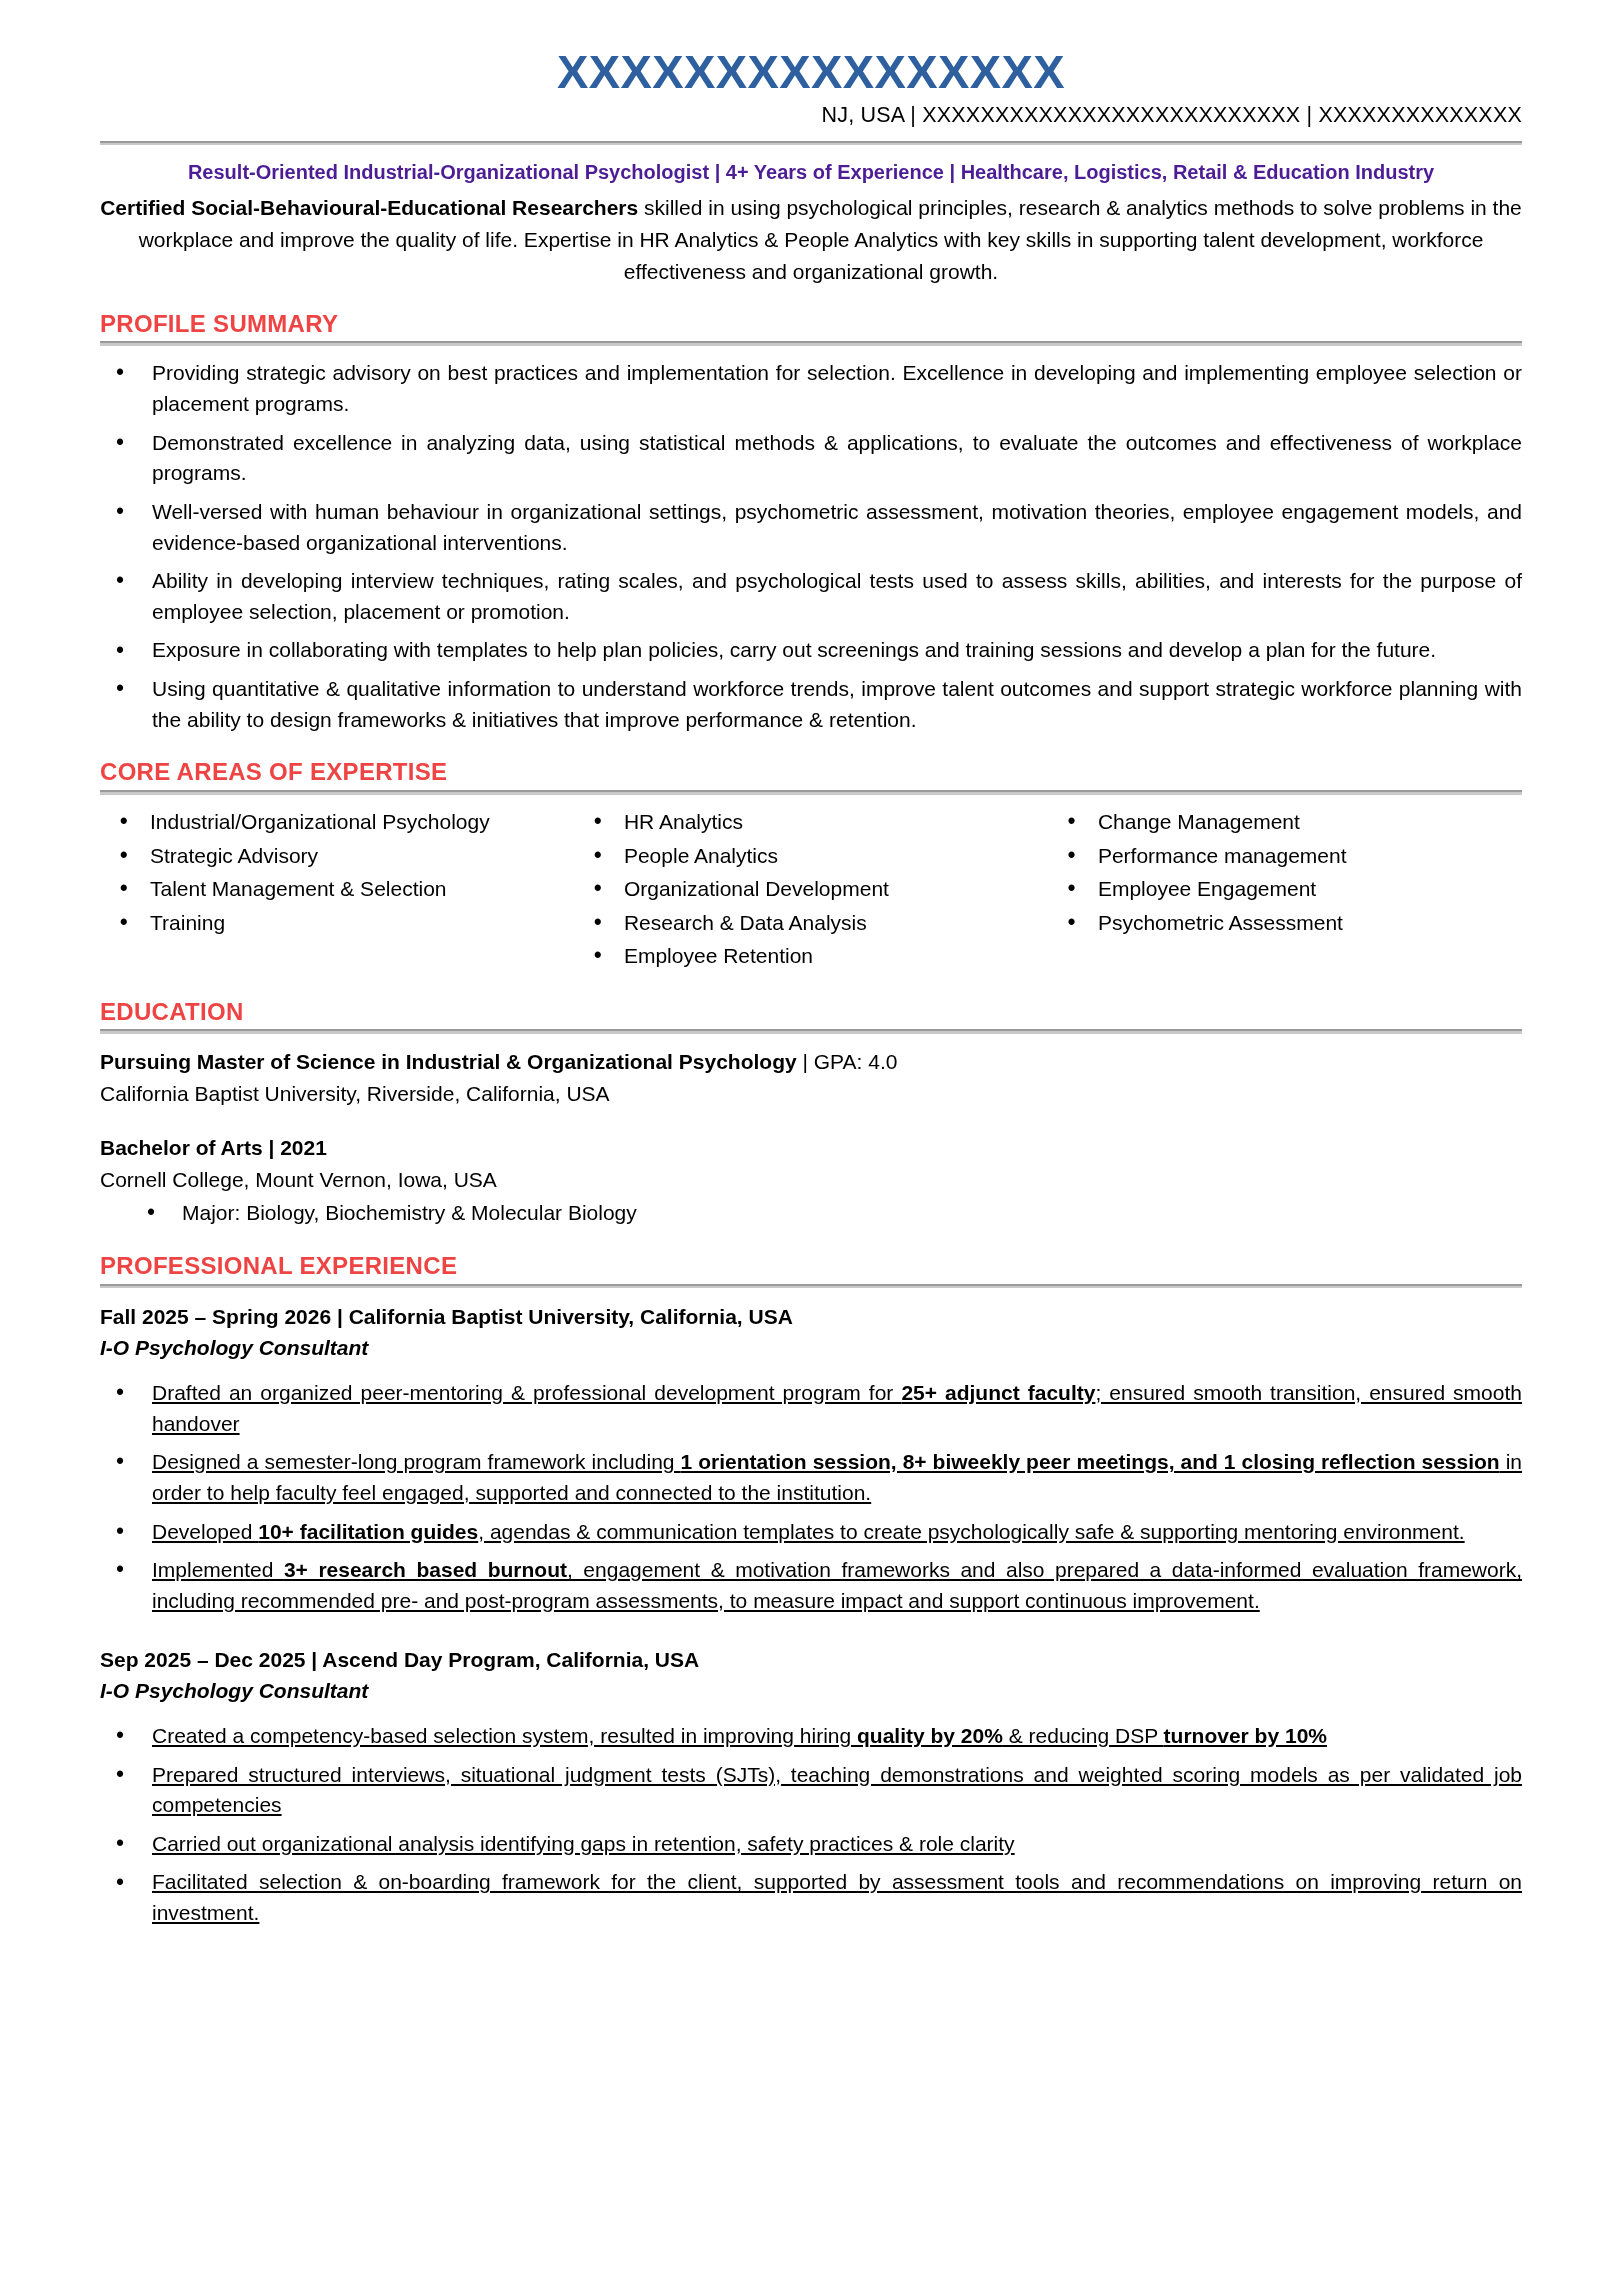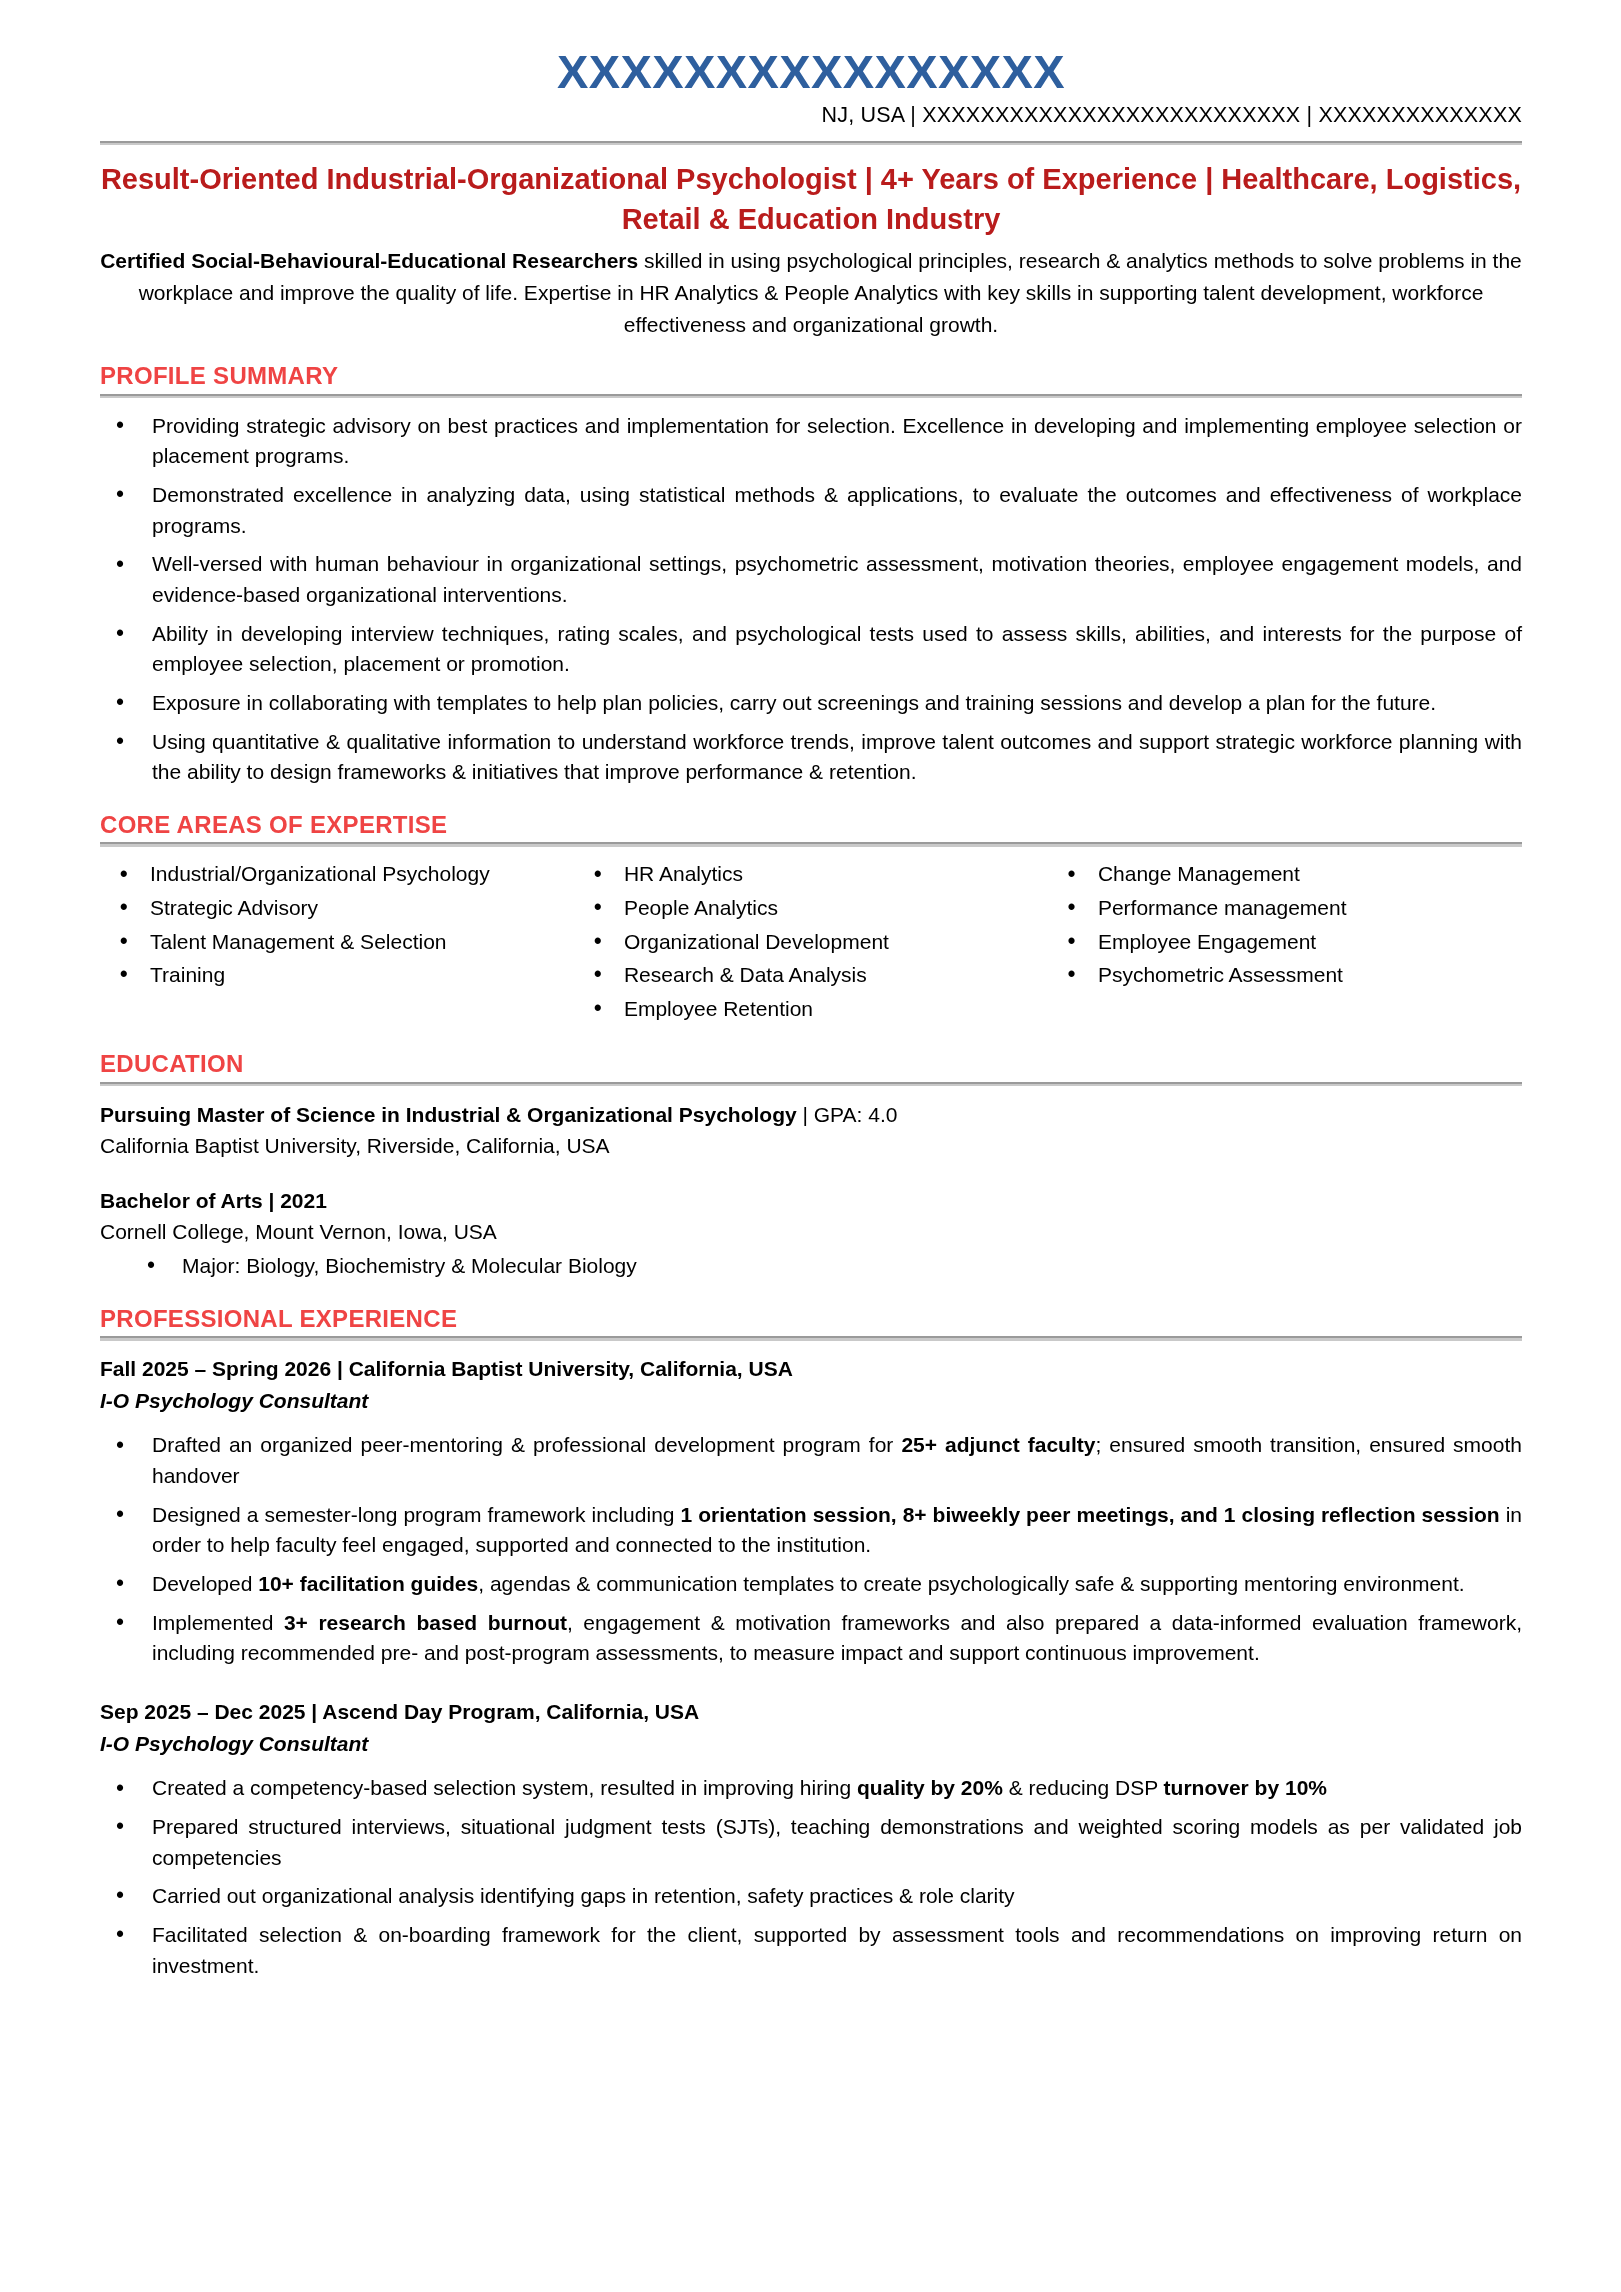--- a/index.html
+++ b/index.html
@@ -44,22 +44,22 @@
     width: 100%;
   }
   .rule.thin {
     height: 4.5px;
     margin: 3.6px 0 12.5px 0;
   }
 
   
   .headline {
     text-align: center;
-    color: #b91c1c;
-    font-size: 29px;
+    color: #4c1d95;
+    font-size: 20px;
     font-weight: bold;
     line-height: 1.38;
     margin: 1.8px 0 5.4px 0;
   }
   .headline-sub {
     text-align: center;
     font-size: 21px;
     line-height: 1.52;
     color: #000000;
     margin: 0 0 3.6px 0;
@@ -178,21 +178,21 @@
   }
   .job-title {
     font-size: 21px;
     font-weight: bold;
     font-style: italic;
     line-height: 1.5;
     padding-right: 54px;
     white-space: nowrap;
   }
   .job-block + .job-block { margin-top: 27px; }
-  .job-block ul.bullets { margin-top: 14.3px; }
+  .job-block ul.bullets { margin-top: 14.3px; text-decoration: underline; }
 
   b, strong { font-weight: bold; }
 </style>
 </head>
 <body>
 
 <div class="page">
 
   <div>
     <div class="name">XXXXXXXXXXXXXXXX</div>

